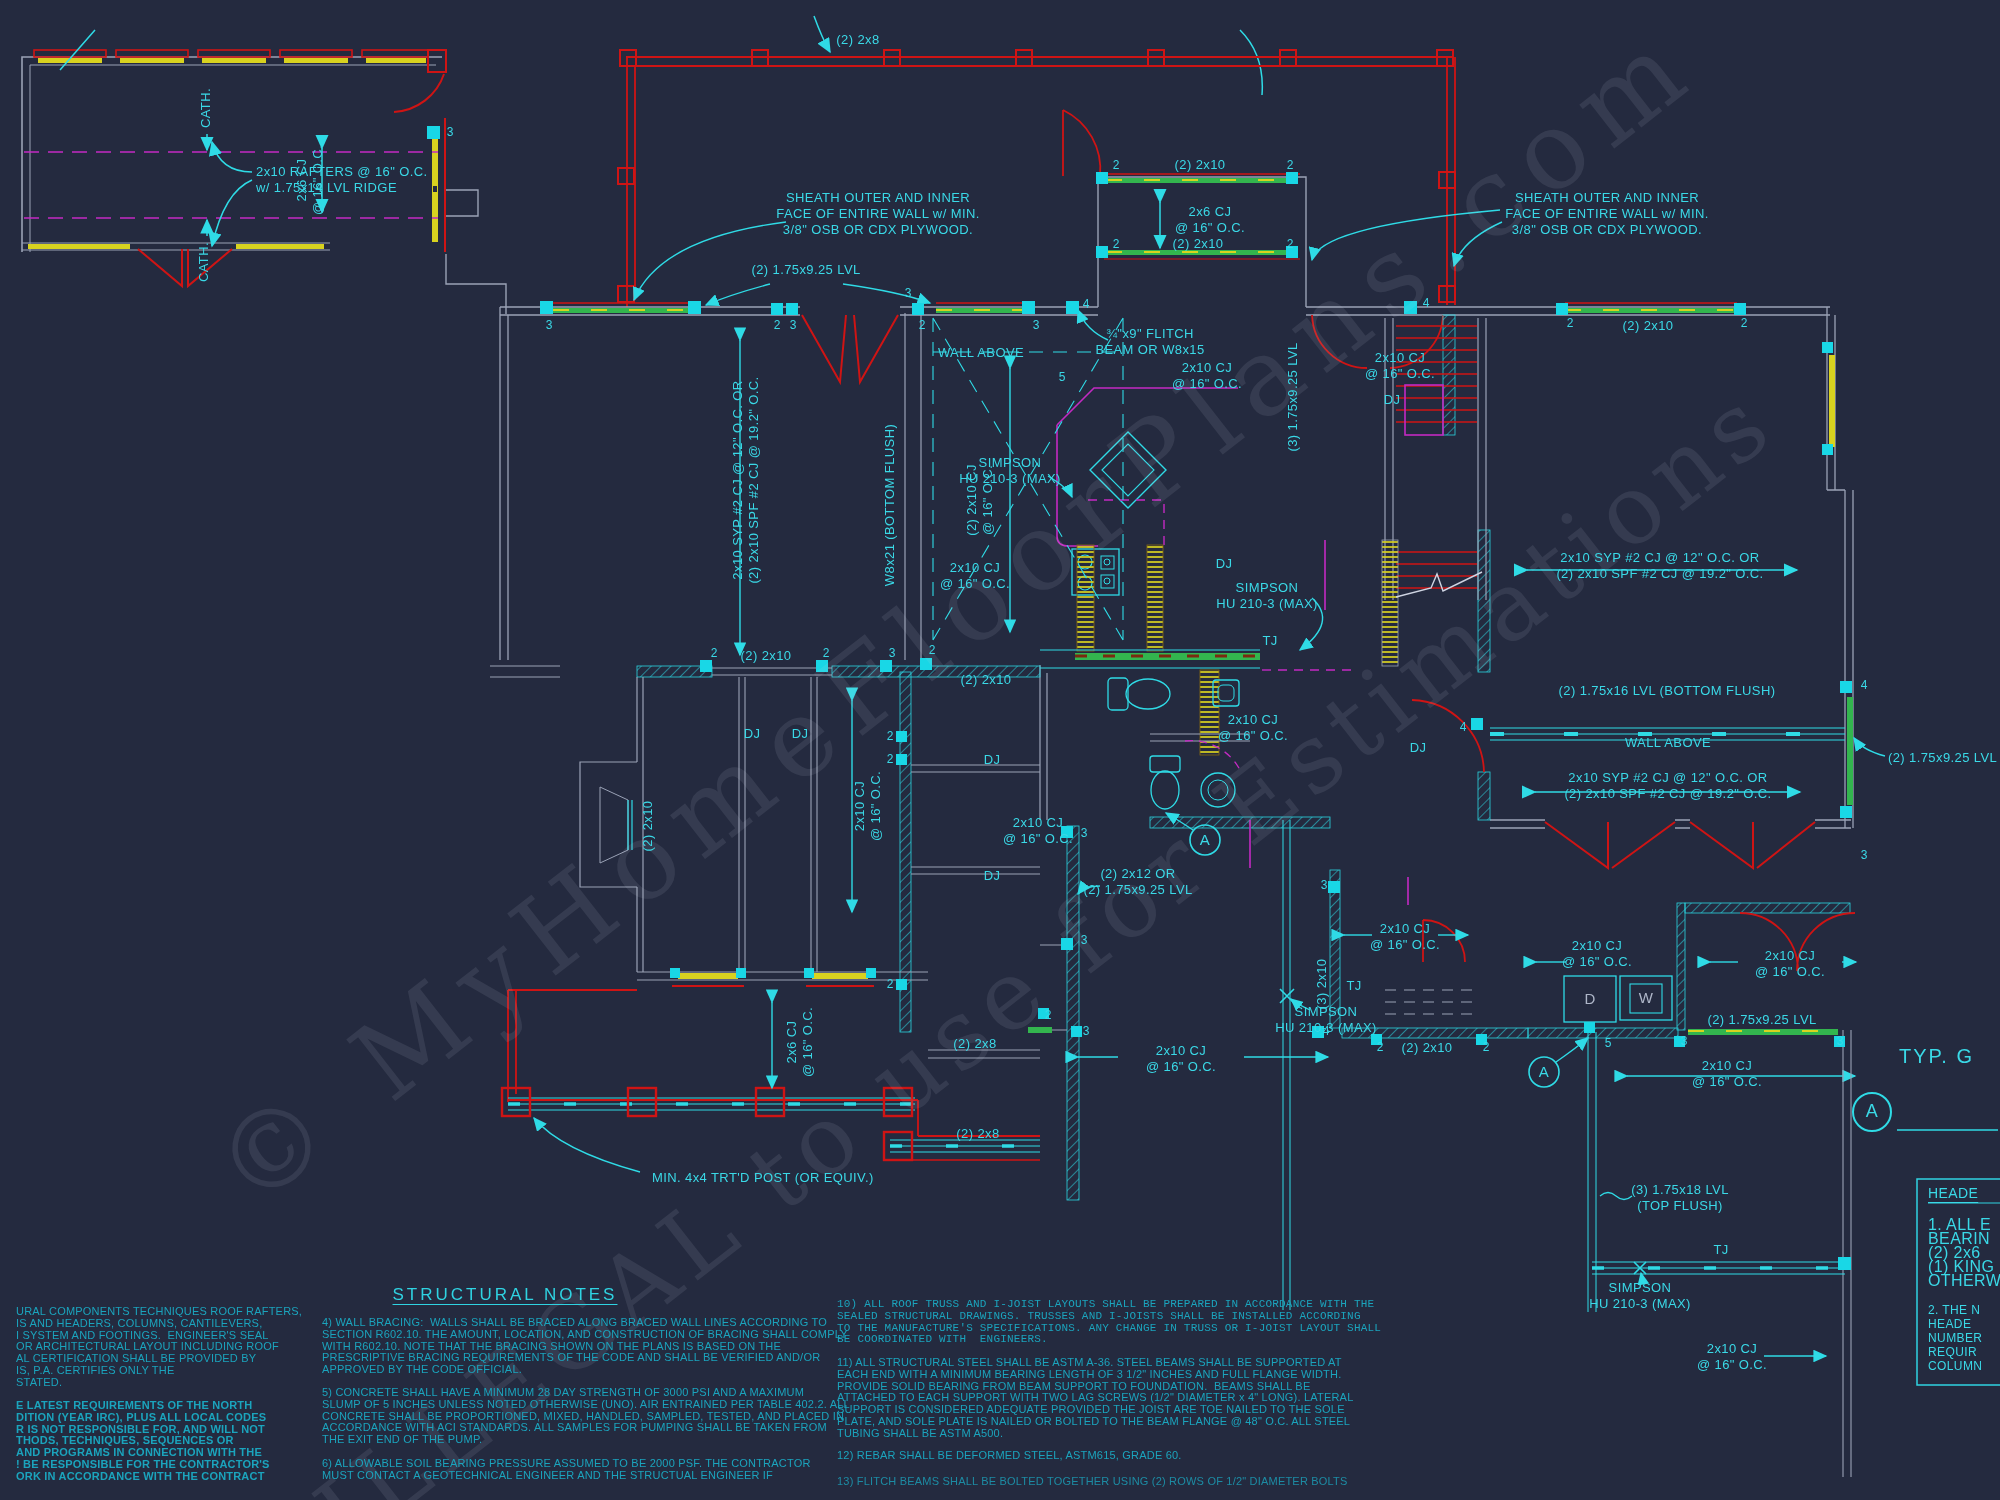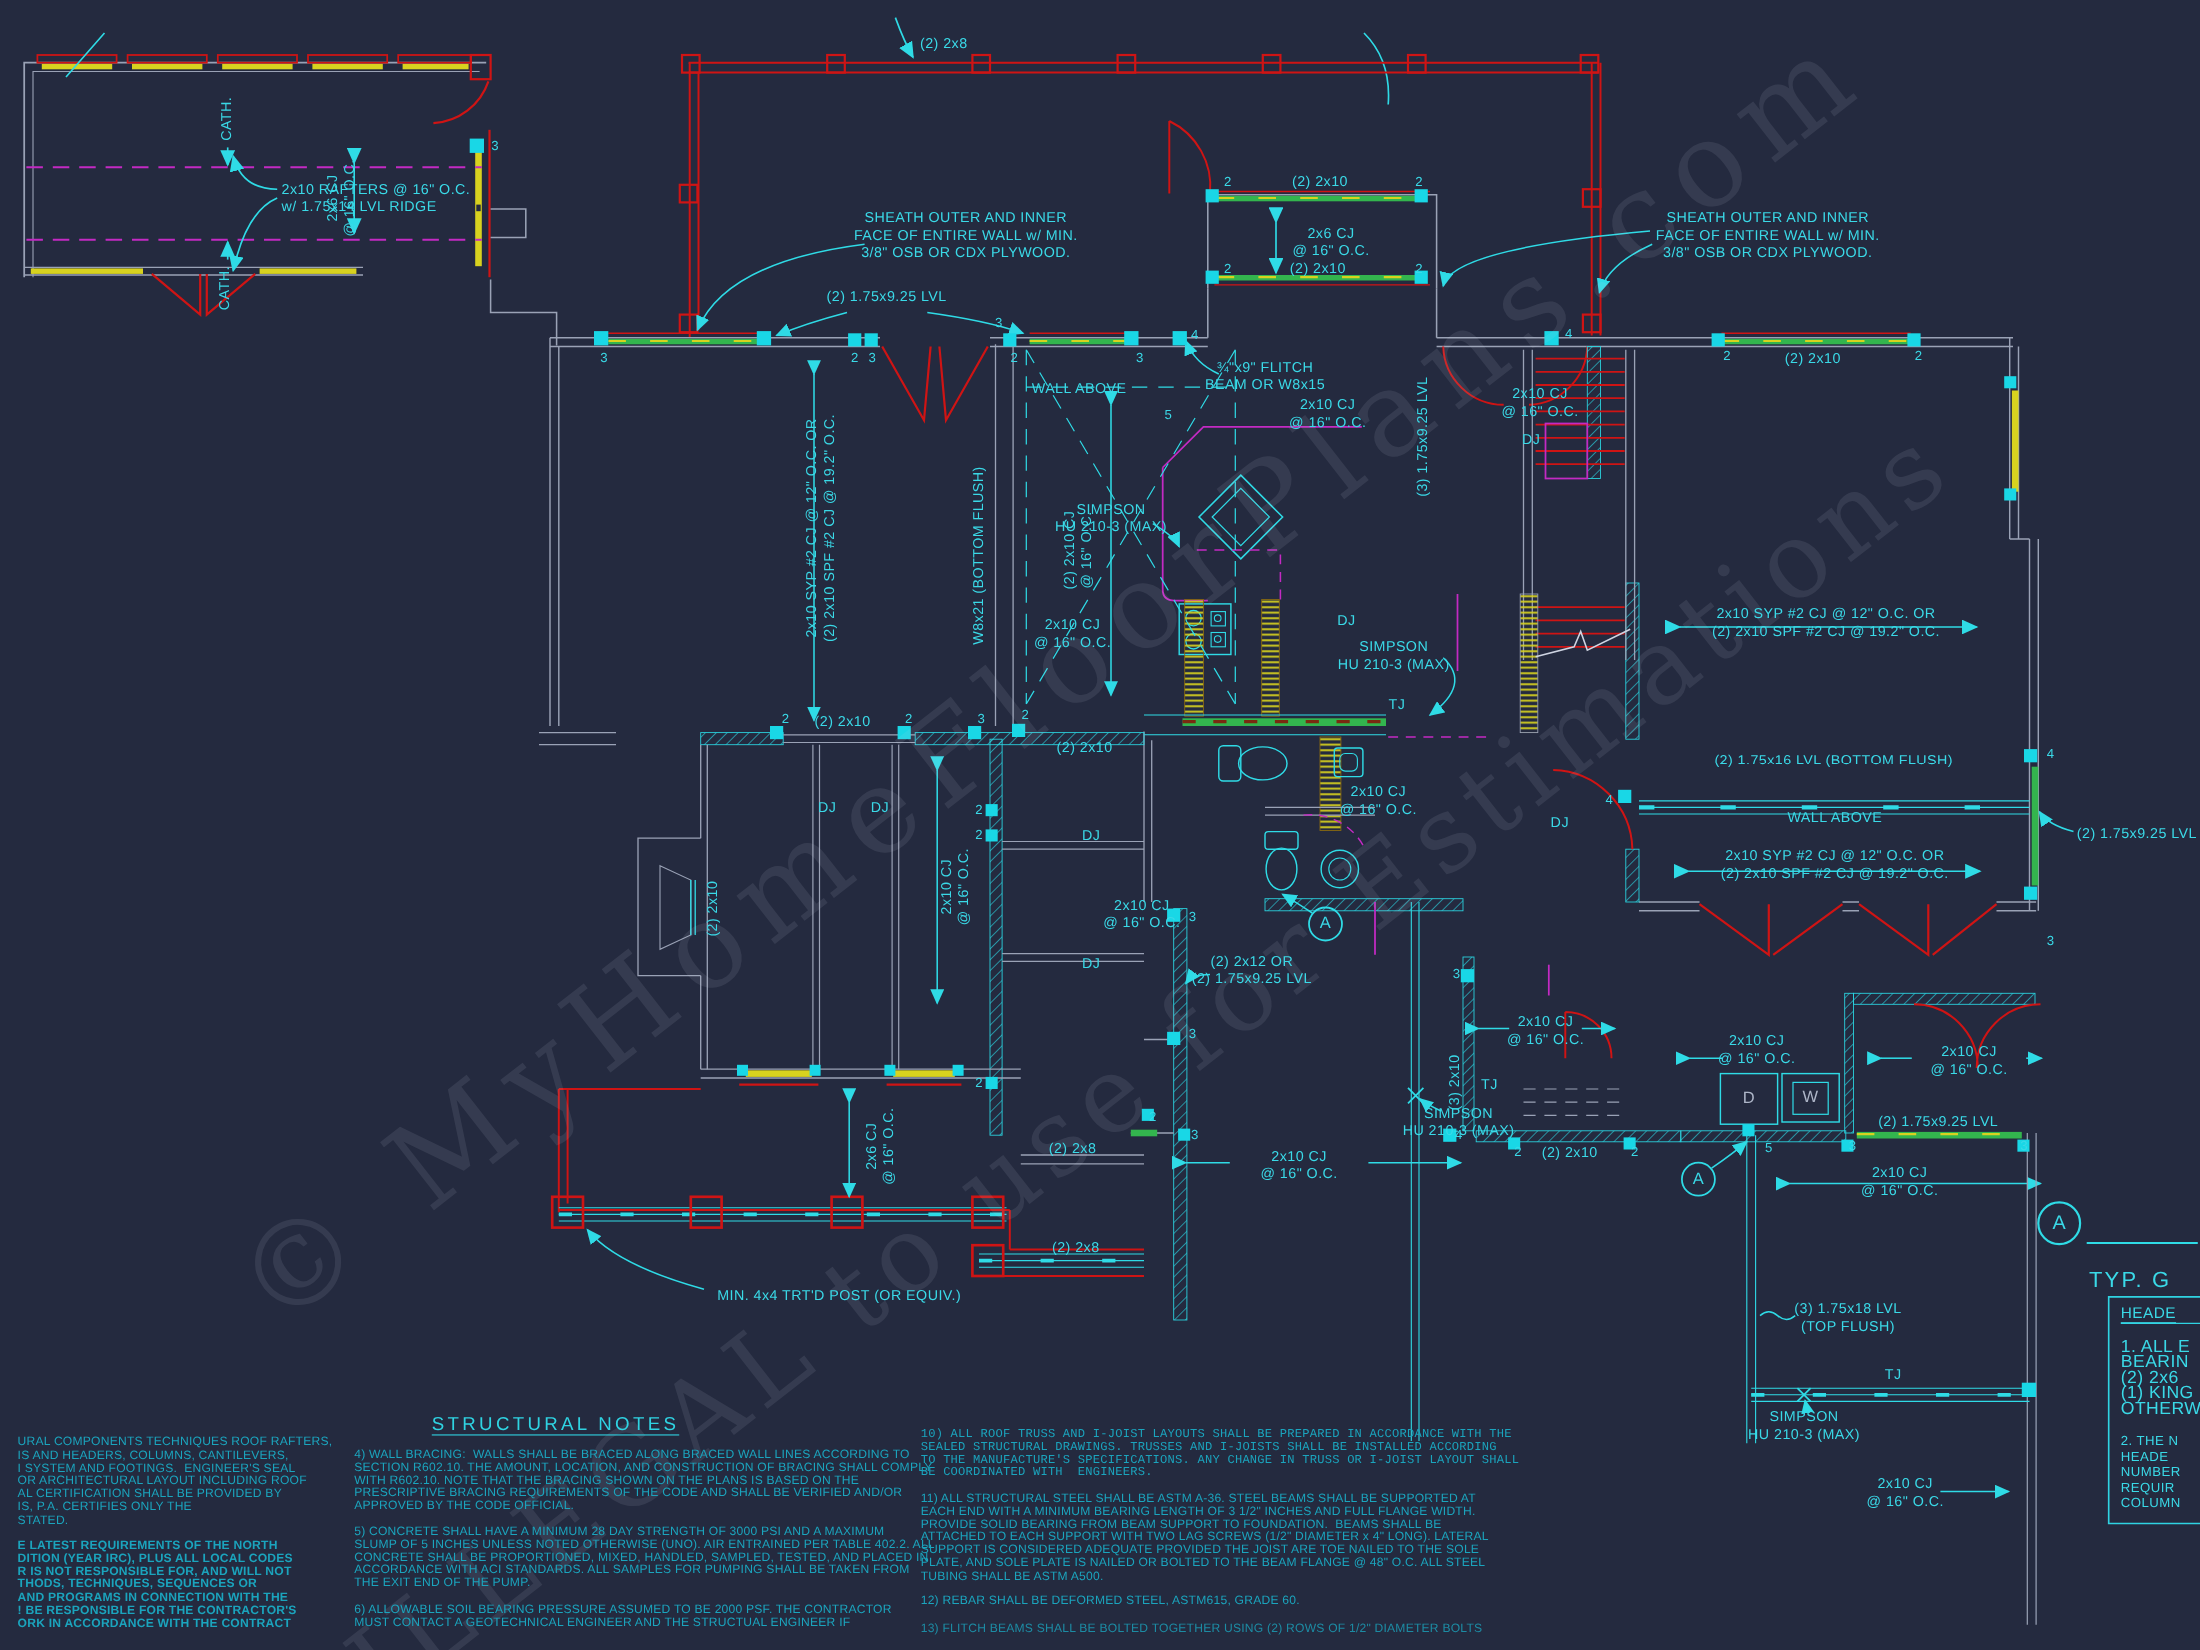--- a/index.html
+++ b/index.html
@@ -465,21 +465,21 @@
   <div class="lbl mk" style="left:1840px;top:1034px;">3</div>
   <div class="lbl" style="left:1762px;top:1012px;">(2) 1.75x9.25 LVL</div>
   <div class="lbl" style="left:1790px;top:948px;"><div>2x10 CJ</div><div>@ 16" O.C.</div></div>
   <div class="lbl" style="left:1544px;top:1063px;font-size:15px;">A</div>
   <div class="lbl" style="left:1727px;top:1058px;"><div>2x10 CJ</div><div>@ 16" O.C.</div></div>
   <div class="lbl" style="left:1680px;top:1182px;"><div>(3) 1.75x18 LVL</div><div>(TOP FLUSH)</div></div>
   <div class="lbl" style="left:1721px;top:1242px;">TJ</div>
   <div class="lbl" style="left:1640px;top:1280px;"><div>SIMPSON</div><div>HU 210-3 (MAX)</div></div>
   <div class="lbl" style="left:1732px;top:1341px;"><div>2x10 CJ</div><div>@ 16" O.C.</div></div>
   <div class="lbl" style="left:1872px;top:1101px;font-size:18px;">A</div>
-  <div class="lbl ltr typ" style="left:1899px;top:1152px;">TYP. G</div>
+  <div class="lbl ltr typ" style="left:1899px;top:1044px;">TYP. G</div>
 
   <div class="lbl ltr ul" style="left:1928px;top:1185px;font-size:14px;">HEADE</div>
   <div class="lbl ltr" style="left:1928px;top:1218px;font-size:16px;line-height:14px;"><div>1. ALL E</div><div>BEARIN</div><div>(2) 2x6</div><div>(1) KING</div><div>OTHERW</div></div>
   <div class="lbl ltr" style="left:1928px;top:1303px;font-size:12px;line-height:14px;"><div>2. THE N</div><div>HEADE</div><div>NUMBER</div><div>REQUIR</div><div>COLUMN</div></div>
 
   <div class="lbl ttl ul" style="left:505px;top:1285px;">STRUCTURAL NOTES</div>
   <div class="lbl ltr nt" style="left:322px;top:1317px;"><div>4) WALL BRACING:  WALLS SHALL BE BRACED ALONG BRACED WALL LINES ACCORDING TO</div><div>SECTION R602.10. THE AMOUNT, LOCATION, AND CONSTRUCTION OF BRACING SHALL COMPLY</div><div>WITH R602.10. NOTE THAT THE BRACING SHOWN ON THE PLANS IS BASED ON THE</div><div>PRESCRIPTIVE BRACING REQUIREMENTS OF THE CODE AND SHALL BE VERIFIED AND/OR</div><div>APPROVED BY THE CODE OFFICIAL.</div></div>
   <div class="lbl ltr nt" style="left:322px;top:1387px;"><div>5) CONCRETE SHALL HAVE A MINIMUM 28 DAY STRENGTH OF 3000 PSI AND A MAXIMUM</div><div>SLUMP OF 5 INCHES UNLESS NOTED OTHERWISE (UNO). AIR ENTRAINED PER TABLE 402.2. ALL</div><div>CONCRETE SHALL BE PROPORTIONED, MIXED, HANDLED, SAMPLED, TESTED, AND PLACED IN</div><div>ACCORDANCE WITH ACI STANDARDS. ALL SAMPLES FOR PUMPING SHALL BE TAKEN FROM</div><div>THE EXIT END OF THE PUMP.</div></div>
   <div class="lbl ltr nt" style="left:322px;top:1458px;"><div>6) ALLOWABLE SOIL BEARING PRESSURE ASSUMED TO BE 2000 PSF. THE CONTRACTOR</div><div>MUST CONTACT A GEOTECHNICAL ENGINEER AND THE STRUCTUAL ENGINEER IF</div></div>
   <div class="lbl ltr nt" style="left:837px;top:1299px;font-family:Liberation Mono, monospace;"><div>10) ALL ROOF TRUSS AND I-JOIST LAYOUTS SHALL BE PREPARED IN ACCORDANCE WITH THE</div><div>SEALED STRUCTURAL DRAWINGS. TRUSSES AND I-JOISTS SHALL BE INSTALLED ACCORDING</div><div>TO THE MANUFACTURE'S SPECIFICATIONS. ANY CHANGE IN TRUSS OR I-JOIST LAYOUT SHALL</div><div>BE COORDINATED WITH  ENGINEERS.</div></div>

